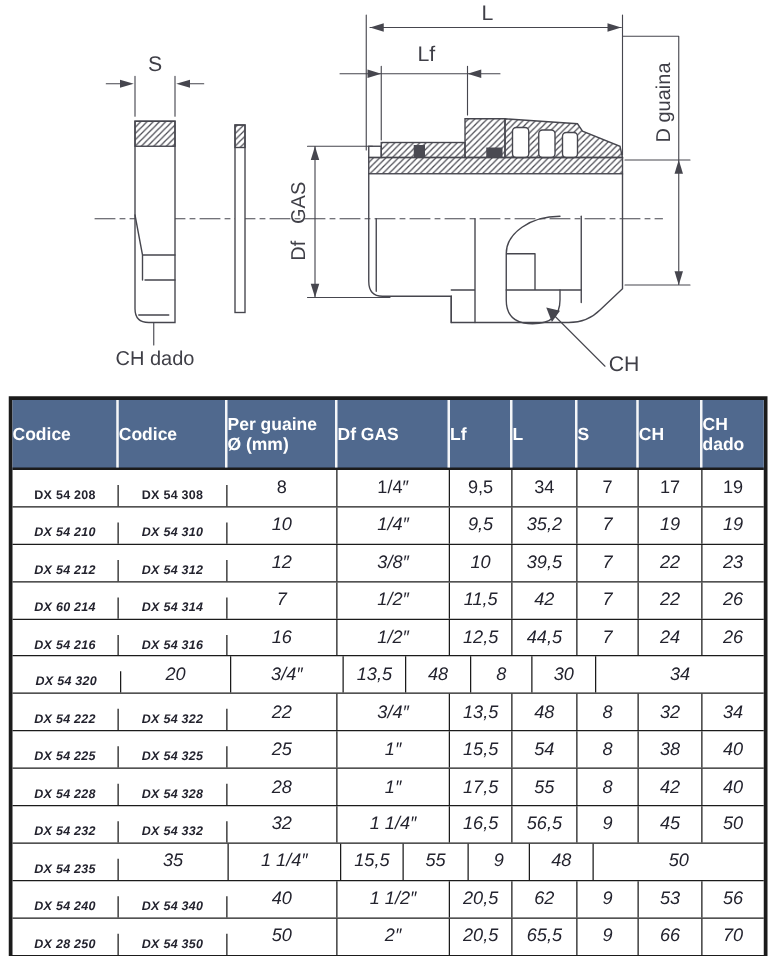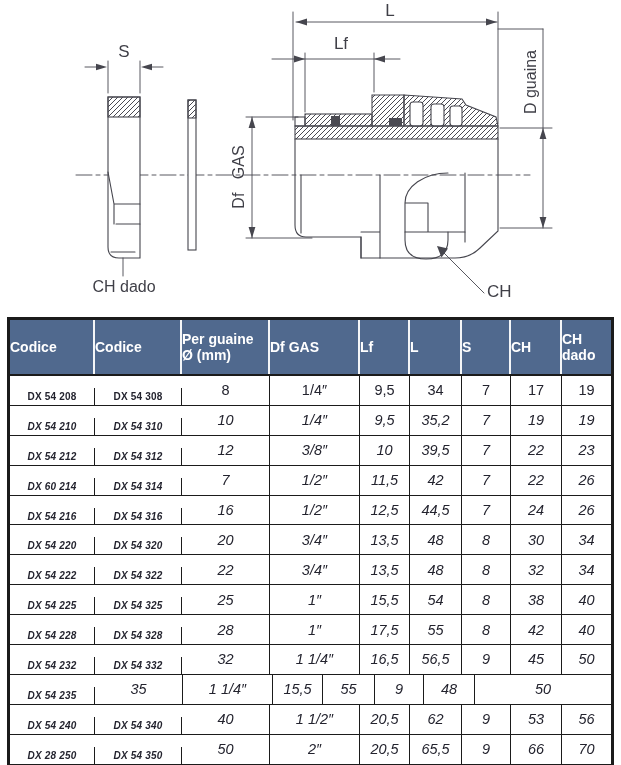--- a/index.html
+++ b/index.html
@@ -197,21 +197,20 @@
           <div class="td c1 code">DX 54 316</div>
           <div class="td c2">16</div>
           <div class="td c3">1/2″</div>
           <div class="td c4">12,5</div>
           <div class="td c5">44,5</div>
           <div class="td c6">7</div>
           <div class="td c7">24</div>
           <div class="td c8">26</div>
         </div>
         <div class="tr">
-          <div class="td c0 code">DX 54 220</div>
           <div class="td c1 code">DX 54 320</div>
           <div class="td c2">20</div>
           <div class="td c3">3/4″</div>
           <div class="td c4">13,5</div>
           <div class="td c5">48</div>
           <div class="td c6">8</div>
           <div class="td c7">30</div>
           <div class="td c8">34</div>
         </div>
         <div class="tr">

